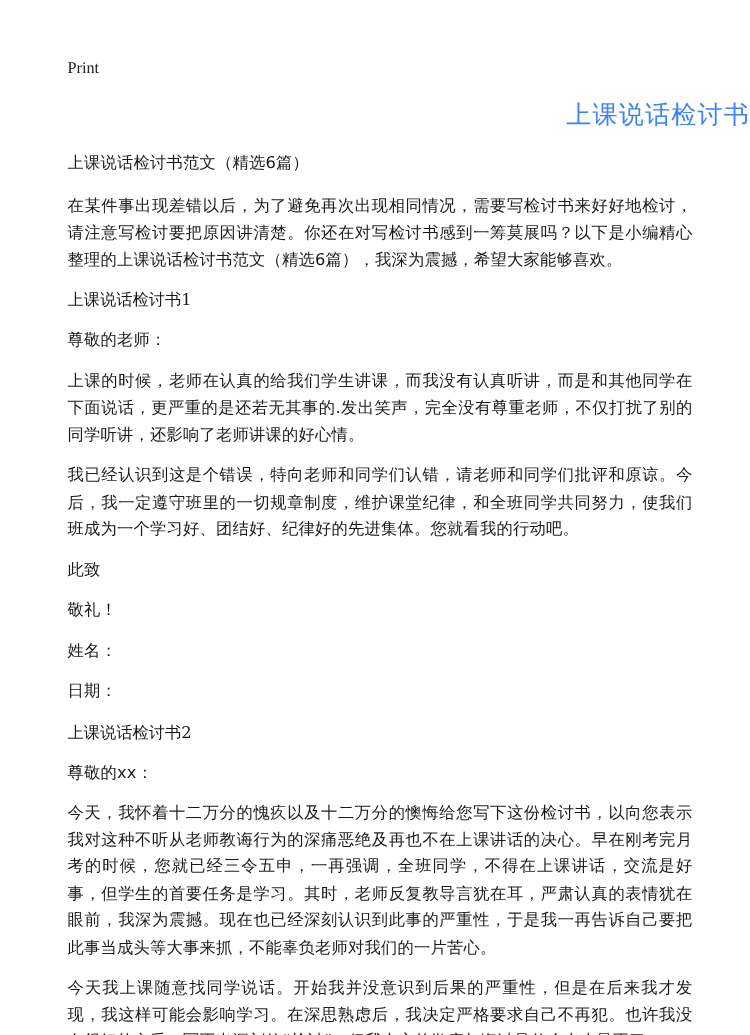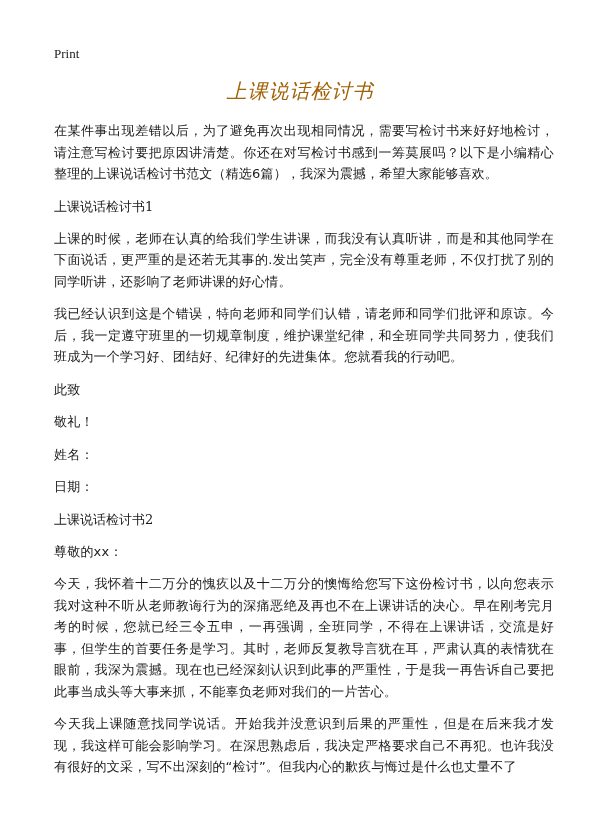--- a/index.html
+++ b/index.html
@@ -28,27 +28,26 @@
       top: 46px;
       font-family: "Liberation Serif", serif;
       font-size: 13px;
       color: #222;
     }
     .doc-title {
       position: absolute;
       left: 0;
       width: 600px;
       top: 78px;
-      text-align: center;
+      text-align: right;
       font-size: 20px;
       font-weight: normal;
-      color: #a16207;
+      color: #3b82f6;
       margin: 0;
       letter-spacing: 1px;
-      font-style: italic;
     }
     .content {
       position: absolute;
       left: 54px;
       top: 120px;
       width: 500px;
     }
     .p {
       font-size: 13px;
       line-height: 21.5px;
@@ -72,24 +71,26 @@
   </style>
 </head>
 <body>
 
 <div class="page">
   <div class="print-label">Print</div>
 
   <h1 class="doc-title">上课说话检讨书</h1>
 
   <div class="content">
+    <p class="p subtitle">上课说话检讨书范文（精选6篇）</p>
     <p class="p">在某件事出现差错以后，为了避免再次出现相同情况，需要写检讨书来好好地检讨，请注意写检讨要把原因讲清楚。你还在对写检讨书感到一筹莫展吗？以下是小编精心整理的上课说话检讨书范文（精选6篇），我深为震撼，希望大家能够喜欢。</p>
 
     <div>
       <div class="section-heading">上课说话检讨书1</div>
+      <p class="p short">尊敬的老师：</p>
       <p class="p">上课的时候，老师在认真的给我们学生讲课，而我没有认真听讲，而是和其他同学在下面说话，更严重的是还若无其事的.发出笑声，完全没有尊重老师，不仅打扰了别的同学听讲，还影响了老师讲课的好心情。</p>
       <p class="p">我已经认识到这是个错误，特向老师和同学们认错，请老师和同学们批评和原谅。今后，我一定遵守班里的一切规章制度，维护课堂纪律，和全班同学共同努力，使我们班成为一个学习好、团结好、纪律好的先进集体。您就看我的行动吧。</p>
       <p class="p short">此致</p>
       <p class="p short">敬礼！</p>
       <p class="p short">姓名：</p>
       <p class="p short">日期：</p>
     </div>
 
     <div>
       <div class="section-heading">上课说话检讨书2</div>

